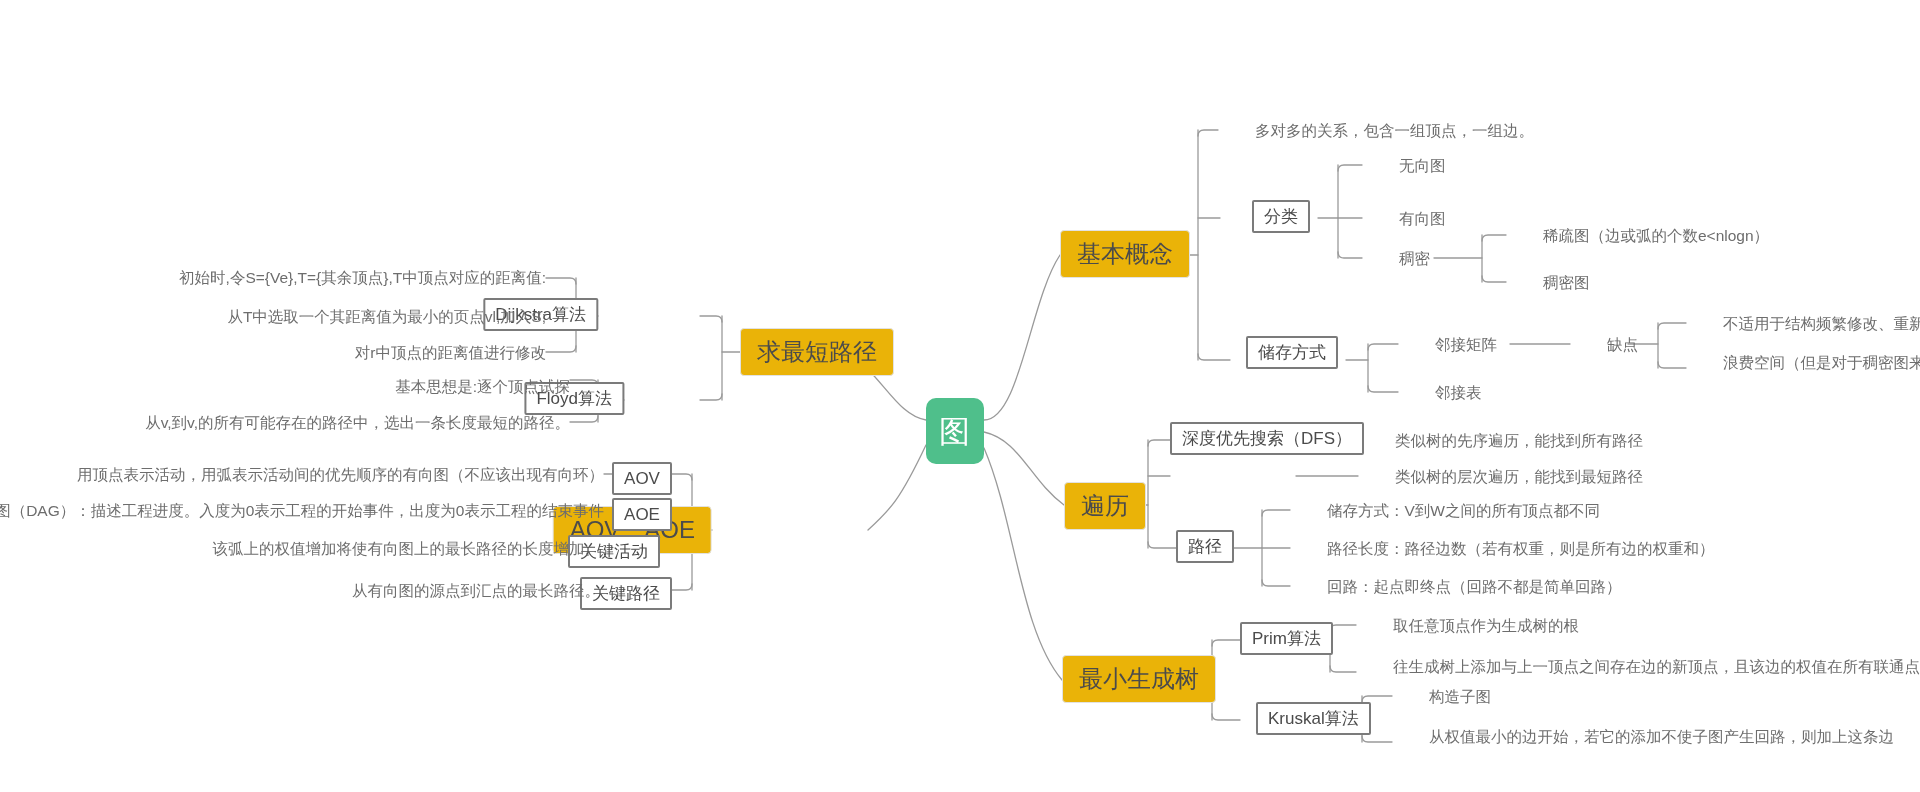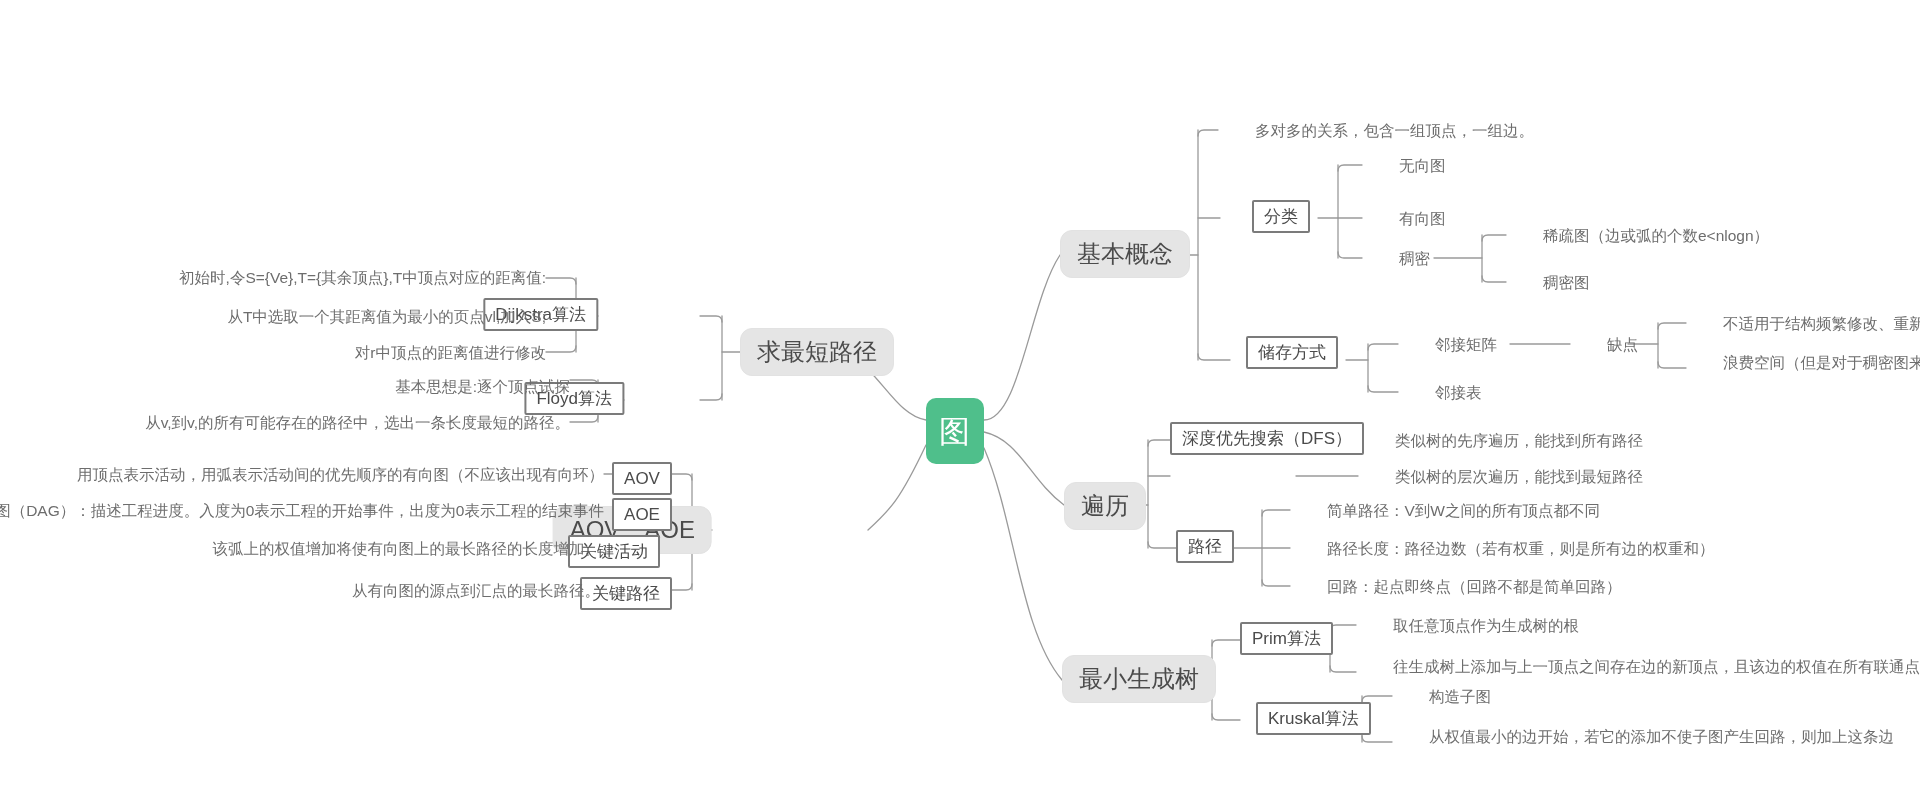--- a/index.html
+++ b/index.html
@@ -41,23 +41,23 @@
   .n-root {
     background: #4fbf8b;
     border-radius: 10px;
     color: #ffffff;
     font-size: 31px;
     padding: 16px 15px;
     letter-spacing: 1px;
   }
   
   .n-main {
-    background: #e5e5e5;
+    background: #eab308;
     border: 1px solid #e2e2e2;
-    border-radius: 12px;
+    border-radius: 4px;
     color: #4b4b4b;
     font-size: 24px;
     padding: 11px 16px;
   }
   
   .n-box {
     background: #ffffff;
     border: 2px solid #7b7b7b;
     border-radius: 2px;
     color: #4b4b4b;
@@ -258,21 +258,21 @@
 
   <div class="node n-leaf right" style="left:1358px; top:469px;">
     <span>类似树的层次遍历，能找到最短路径</span>
   </div>
 
   <div class="node n-box" style="left:1176px; top:530px;">
     <span>路径</span>
   </div>
 
   <div class="node n-leaf right" style="left:1290px; top:503px;">
-    <span>简单路径：V到W之间的所有顶点都不同</span>
+    <span>储存方式：V到W之间的所有顶点都不同</span>
   </div>
 
   <div class="node n-leaf right" style="left:1290px; top:541px;">
     <span>路径长度：路径边数（若有权重，则是所有边的权重和）</span>
   </div>
 
   <div class="node n-leaf right" style="left:1290px; top:579px;">
     <span>回路：起点即终点（回路不都是简单回路）</span>
   </div>
 

